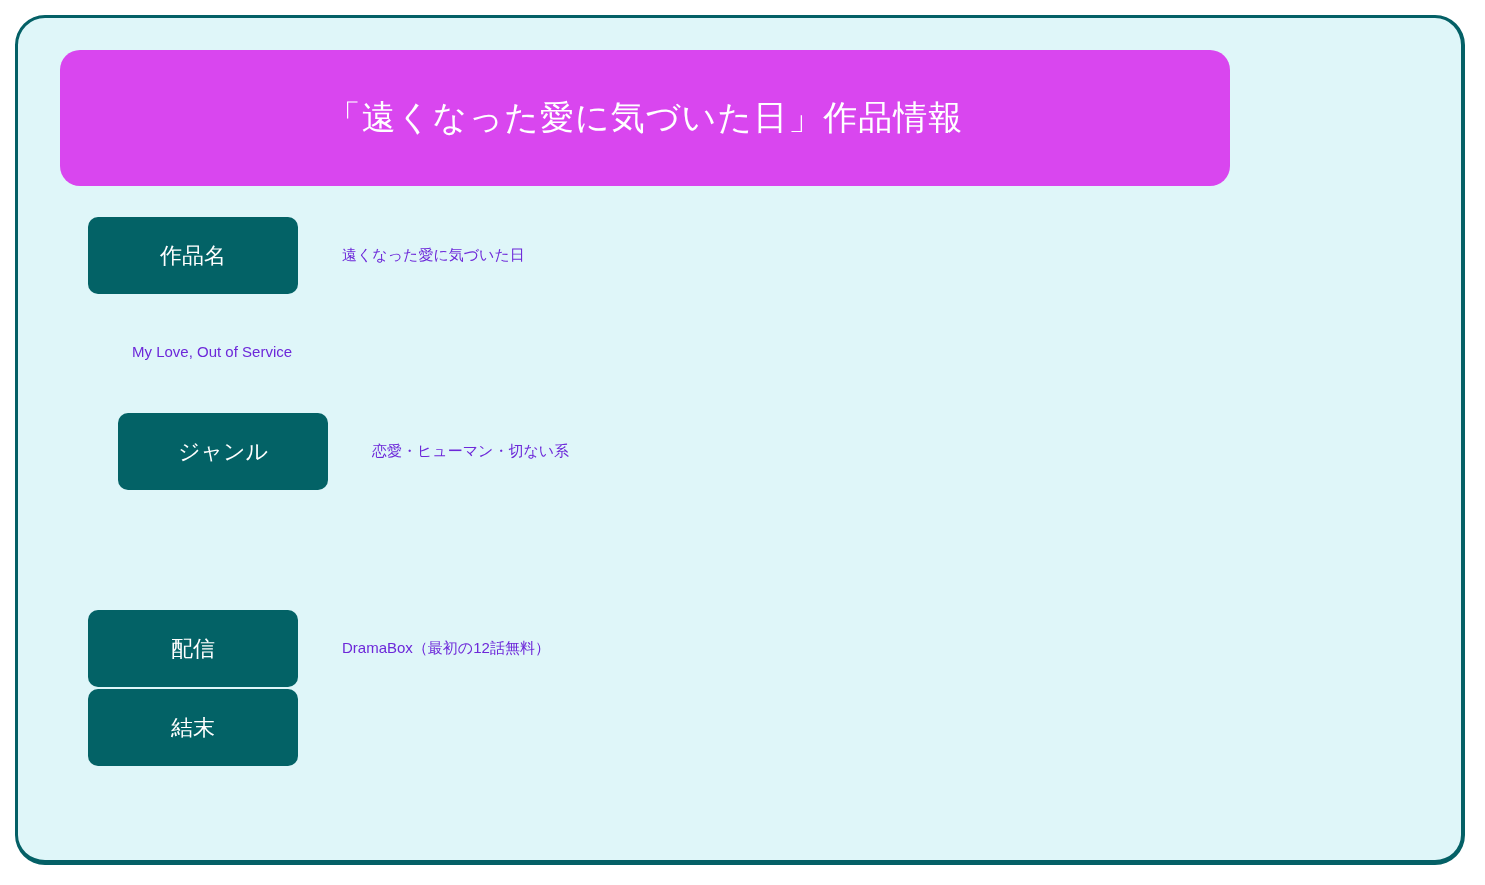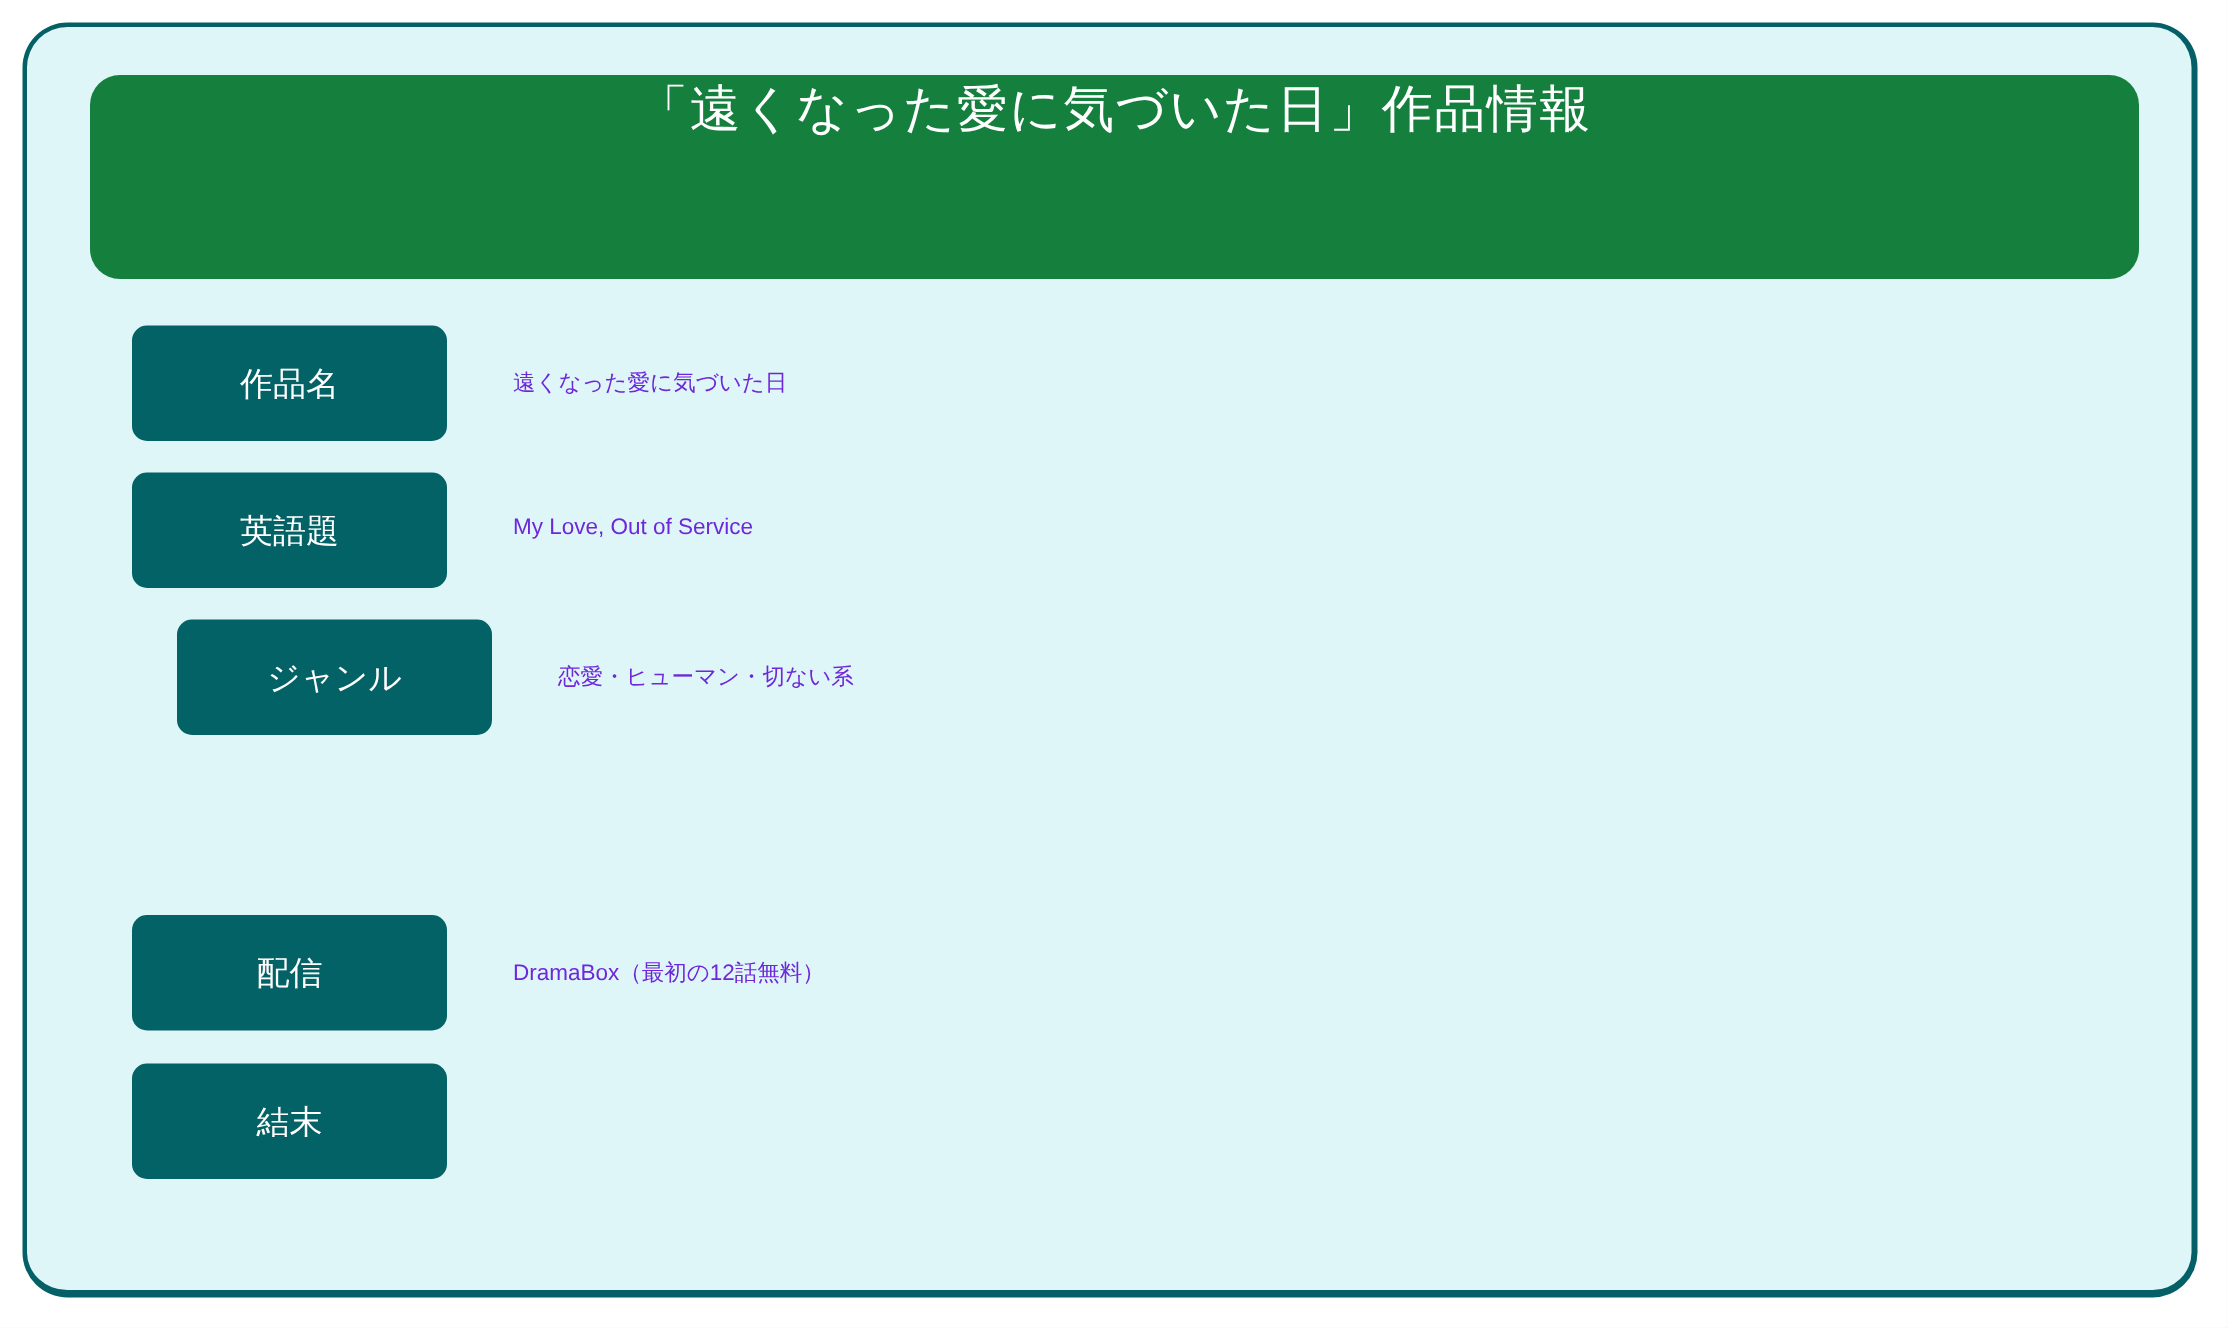--- a/index.html
+++ b/index.html
@@ -21,26 +21,26 @@
       border-top: 3px solid #046066;
       border-left: 3px solid #046066;
       border-right: 4px solid #046066;
       border-bottom: 5px solid #046066;
       border-radius: 30px;
     }
     .header {
       position: absolute;
       left: 42px;
       top: 32px;
-      width: 1366px;
+      width: 1170px;
       height: 136px;
-      background: #15803d;
+      background: #d946ef;
       border-radius: 20px;
       display: flex;
-      align-items: flex-start;
+      align-items: center;
       justify-content: center;
     }
     .header-title {
       color: #ffffff;
       font-family: "DejaVu Sans", sans-serif;
       font-size: 34px;
       letter-spacing: 1px;
     }
     .rows {
       position: absolute;
@@ -82,30 +82,29 @@
   <div class="header">
     <span class="header-title">「遠くなった愛に気づいた日」作品情報</span>
   </div>
 
   <div class="rows">
     <div class="row" style="top:0px;">
       <div class="label">作品名</div>
       <div class="value">遠くなった愛に気づいた日</div>
     </div>
     <div class="row" style="top:98px;">
-      <div class="label">英語題</div>
       <div class="value" style="margin-top:-4px;">My Love, Out of Service</div>
     </div>
     <div class="row" style="top:196px;margin-left:30px;">
       <div class="label">ジャンル</div>
       <div class="value">恋愛・ヒューマン・切ない系</div>
     </div>
     <div class="row" style="top:295px;">
     </div>
     <div class="row" style="top:393px;">
       <div class="label">配信</div>
       <div class="value">DramaBox（最初の12話無料）</div>
     </div>
-    <div class="row" style="top:492px;">
+    <div class="row" style="top:472px;">
       <div class="label">結末</div>
     </div>
   </div>
 </div>
 
 </body></html>

